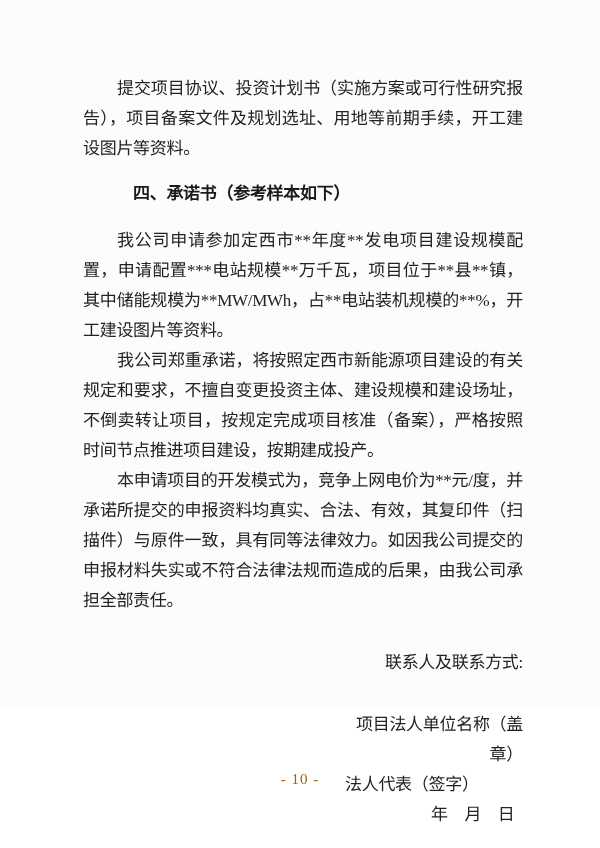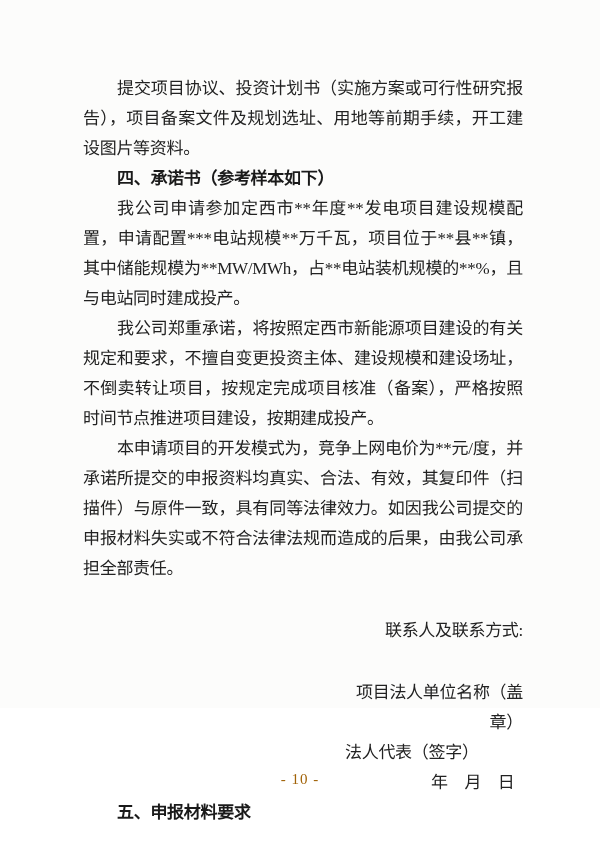--- a/index.html
+++ b/index.html
@@ -27,25 +27,25 @@
     font-size: 17px;
     line-height: 30px;
     letter-spacing: -0.3px;
     text-align: justify;
   }
   .para {
     margin: 0;
     text-indent: 2em;
   }
   .heading {
-    margin: 0;
+    margin: 16px;
     text-indent: 2em;
     font-weight: 700;
     color: #1a1a1a;
-    font-family: Liberation Sans, sans-serif;
+    font-family: Liberation Mono, monospace;
     font-size: 17px;
     line-height: 30px;
     text-align: left;
   }
   .contact-line {
     margin: 32px 0 0 0;
     text-indent: 2em;
     text-align: right;
   }
   .signature-block {
@@ -82,21 +82,21 @@
 </head>
 <body>
 
 <div class="page">
   <div class="content">
 
     <p class="para">提交项目协议、投资计划书（实施方案或可行性研究报告），项目备案文件及规划选址、用地等前期手续，开工建设图片等资料。</p>
 
     <h2 class="heading">四、承诺书（参考样本如下）</h2>
 
-    <p class="para">我公司申请参加定西市**年度**发电项目建设规模配置，申请配置***电站规模**万千瓦，项目位于**县**镇，其中储能规模为**MW/MWh，占**电站装机规模的**%，且与电站同时建成投产。</p>
+    <p class="para">我公司申请参加定西市**年度**发电项目建设规模配置，申请配置***电站规模**万千瓦，项目位于**县**镇，其中储能规模为**MW/MWh，占**电站装机规模的**%，开工建设图片等资料。</p>
 
     <p class="para">我公司郑重承诺，将按照定西市新能源项目建设的有关规定和要求，不擅自变更投资主体、建设规模和建设场址，不倒卖转让项目，按规定完成项目核准（备案），严格按照时间节点推进项目建设，按期建成投产。</p>
 
     <p class="para">本申请项目的开发模式为，竞争上网电价为**元/度，并承诺所提交的申报资料均真实、合法、有效，其复印件（扫描件）与原件一致，具有同等法律效力。如因我公司提交的申报材料失实或不符合法律法规而造成的后果，由我公司承担全部责任。</p>
 
     <p class="contact-line">联系人及联系方式:</p>
 
     <div class="signature-block">
       <p class="para sig-unit">项目法人单位名称（盖章）</p>
       <p class="para sig-rep">法人代表（签字）</p>

